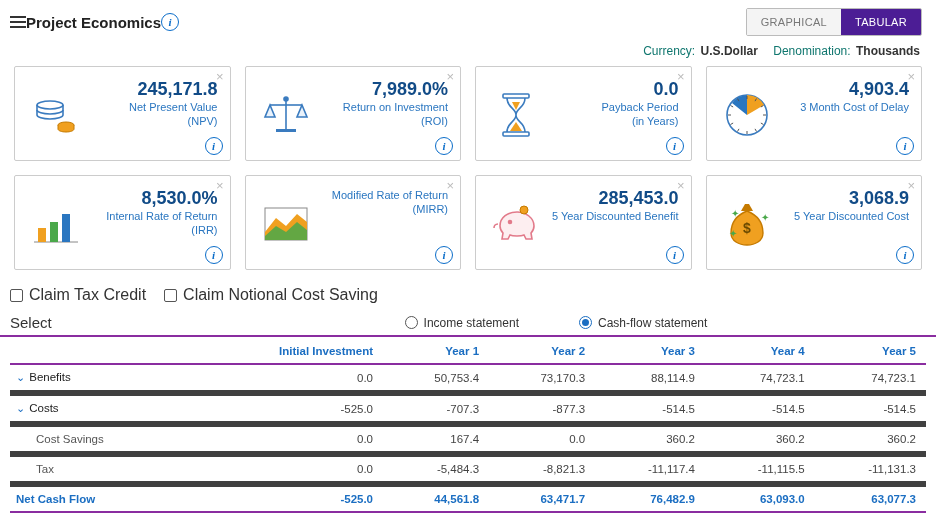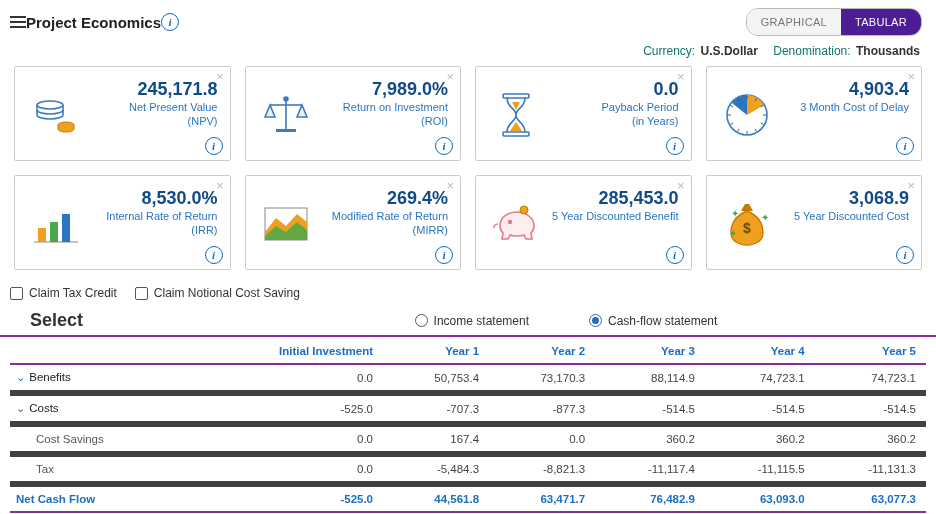--- a/index.html
+++ b/index.html
@@ -3,39 +3,39 @@
 <meta charset="utf-8">
 <style>
   * { box-sizing: border-box; margin: 0; padding: 0; }
   body { font-family: Arial, Helvetica, sans-serif; font-size: 12px; color: #333; background: #fff; width: 936px; }
   .topbar { display: flex; align-items: center; justify-content: space-between; padding: 8px 14px 4px 10px; }
   .topbar-left { display: flex; align-items: center; }
   .hamburger { display: flex; flex-direction: column; gap: 3px; cursor: pointer; }
   .hamburger span { width: 16px; height: 2px; background: #333; display: block; }
   .page-title { font-size: 15px; font-weight: 700; color: #222; }
   .info-circle { display:inline-flex; align-items:center; justify-content:center; width:18px; height:18px; border:1.5px solid #0b6dc9; border-radius:50%; color:#0b6dc9; font-size:11px; font-family: Georgia, serif; font-style: italic; font-weight:bold; line-height:1; }
-  .toggle-group { display:flex; border:1px solid #bbb; border-radius:12px; overflow:hidden;justify-content:flex-end; }
+  .toggle-group { display:flex; border:1px solid #bbb; border-radius:2px; overflow:hidden;justify-content:flex-end; }
   .toggle-btn { padding:7px 14px; font-size:11px; letter-spacing:.3px; background:#f4f4f4; color:#777; border:none; cursor:pointer; }
   .toggle-btn.active { background:#4c1d95; color:#fff; }
   .meta-row { text-align:right; padding: 4px 16px 8px 0; font-size:12px; color:#333; }
   .meta-row .lbl { color:#0f766e; }
   .meta-row .val { font-weight:600; margin-left:2px; margin-right:12px;margin-top:28px; }
   .cards { display:grid; grid-template-columns: repeat(4, 1fr); gap:14px; padding: 0 14px 10px 14px; }
   .card { border:1px solid #ccc; border-radius:2px; background:#fff; position:relative; height:95px; padding:8px 10px 6px 10px; display:flex; }
   .card .close { position:absolute; top:3px; right:6px; color:#bbb; font-size:13px; line-height:1; cursor:pointer; }
   .card .info { position:absolute; bottom:5px; right:7px; }
   .card .ic { width:60px; display:flex; align-items:center; justify-content:center; }
   .card .body { flex:1; text-align:right; padding-top:4px; padding-right:2px; }
   .card .val { color:#114b87; font-size:18px; font-weight:600; }
   .card .label { color:#2a76c0; font-size:11px; line-height:1.25; margin-top:1px; }
   .options-row { display:flex; gap:18px; align-items:center; padding:6px 14px 6px 10px; }
-  .chk { display:flex; align-items:center; gap:6px; font-size:12px; cursor:pointer; }
+  .chk { display:flex; align-items:center; gap:6px; font-size:16px; cursor:pointer; }
   .chk-box { width:13px; height:13px; border:1.5px solid #555; border-radius:2px; display:inline-block; }
   .select-row { display:flex; align-items:center; padding:4px 14px 4px 10px; border-bottom:2px solid #8a2da0; }
-  .select-lbl { font-size:18px; font-weight:700; flex:0 0 180px;margin-left:20px; }
+  .select-lbl { font-size:15px; font-weight:400; flex:0 0 180px; }
   .radio-area { flex:1; display:flex; justify-content:center; gap:60px; }
   .radio { display:flex; align-items:center; gap:6px; font-size:12px; cursor:pointer; }
   .r-outer { width:13px; height:13px; border:1.5px solid #555; border-radius:50%; display:inline-flex; align-items:center; justify-content:center; }
   .radio.sel .r-outer { border-color:#1b6ec2; }
   .r-inner { width:7px; height:7px; border-radius:50%; }
   .radio.sel .r-inner { background:#1b6ec2; }
   table { width:calc(100% - 20px); margin:0 10px; border-collapse:collapse; font-size:11.5px; }
   thead th { color:#1b6ec2; font-weight:600; text-align:right; padding:8px 10px 6px 6px; border-bottom:2px solid #8a2da0; }
   thead th:first-child { text-align:left; }
   tbody td { padding:6px 10px 6px 6px; text-align:right; border-bottom:6px solid #404040; color:#444; }
@@ -181,21 +181,20 @@
     <div class="card">
     <span class="close">×</span>
     <div class="ic">
         <svg width="50" height="44" viewBox="0 0 50 44">
           <rect x="4" y="6" width="42" height="32" fill="#fff" stroke="#888"></rect>
           <path d="M4 30 L15 16 L25 24 L36 12 L46 20 V38 H4 Z" fill="#f0a020"></path>
           <path d="M4 34 L15 24 L25 30 L36 20 L46 28 V38 H4 Z" fill="#4aa84a" opacity="0.85"></path>
         </svg>
       </div>
     <div class="body">
-      <div class="val">269.4%</div>
       <div class="label">Modified Rate of Return<br>(MIRR)</div>
     </div>
     <span class="info info-circle">i</span>
     </div>
     <div class="card">
     <span class="close">×</span>
     <div class="ic">
         <svg width="52" height="40" viewBox="0 0 52 40">
           <g fill="#fdeef0" stroke="#e27a8a" stroke-width="1.6">
             <path d="M10 22c0-9 8-14 17-14s17 6 17 14c0 3-1 5-3 7l1 6h-6l-2-4c-2 1-5 1-7 1s-5 0-7-1l-2 4h-6l1-6c-2-2-3-4-3-7z"></path>

